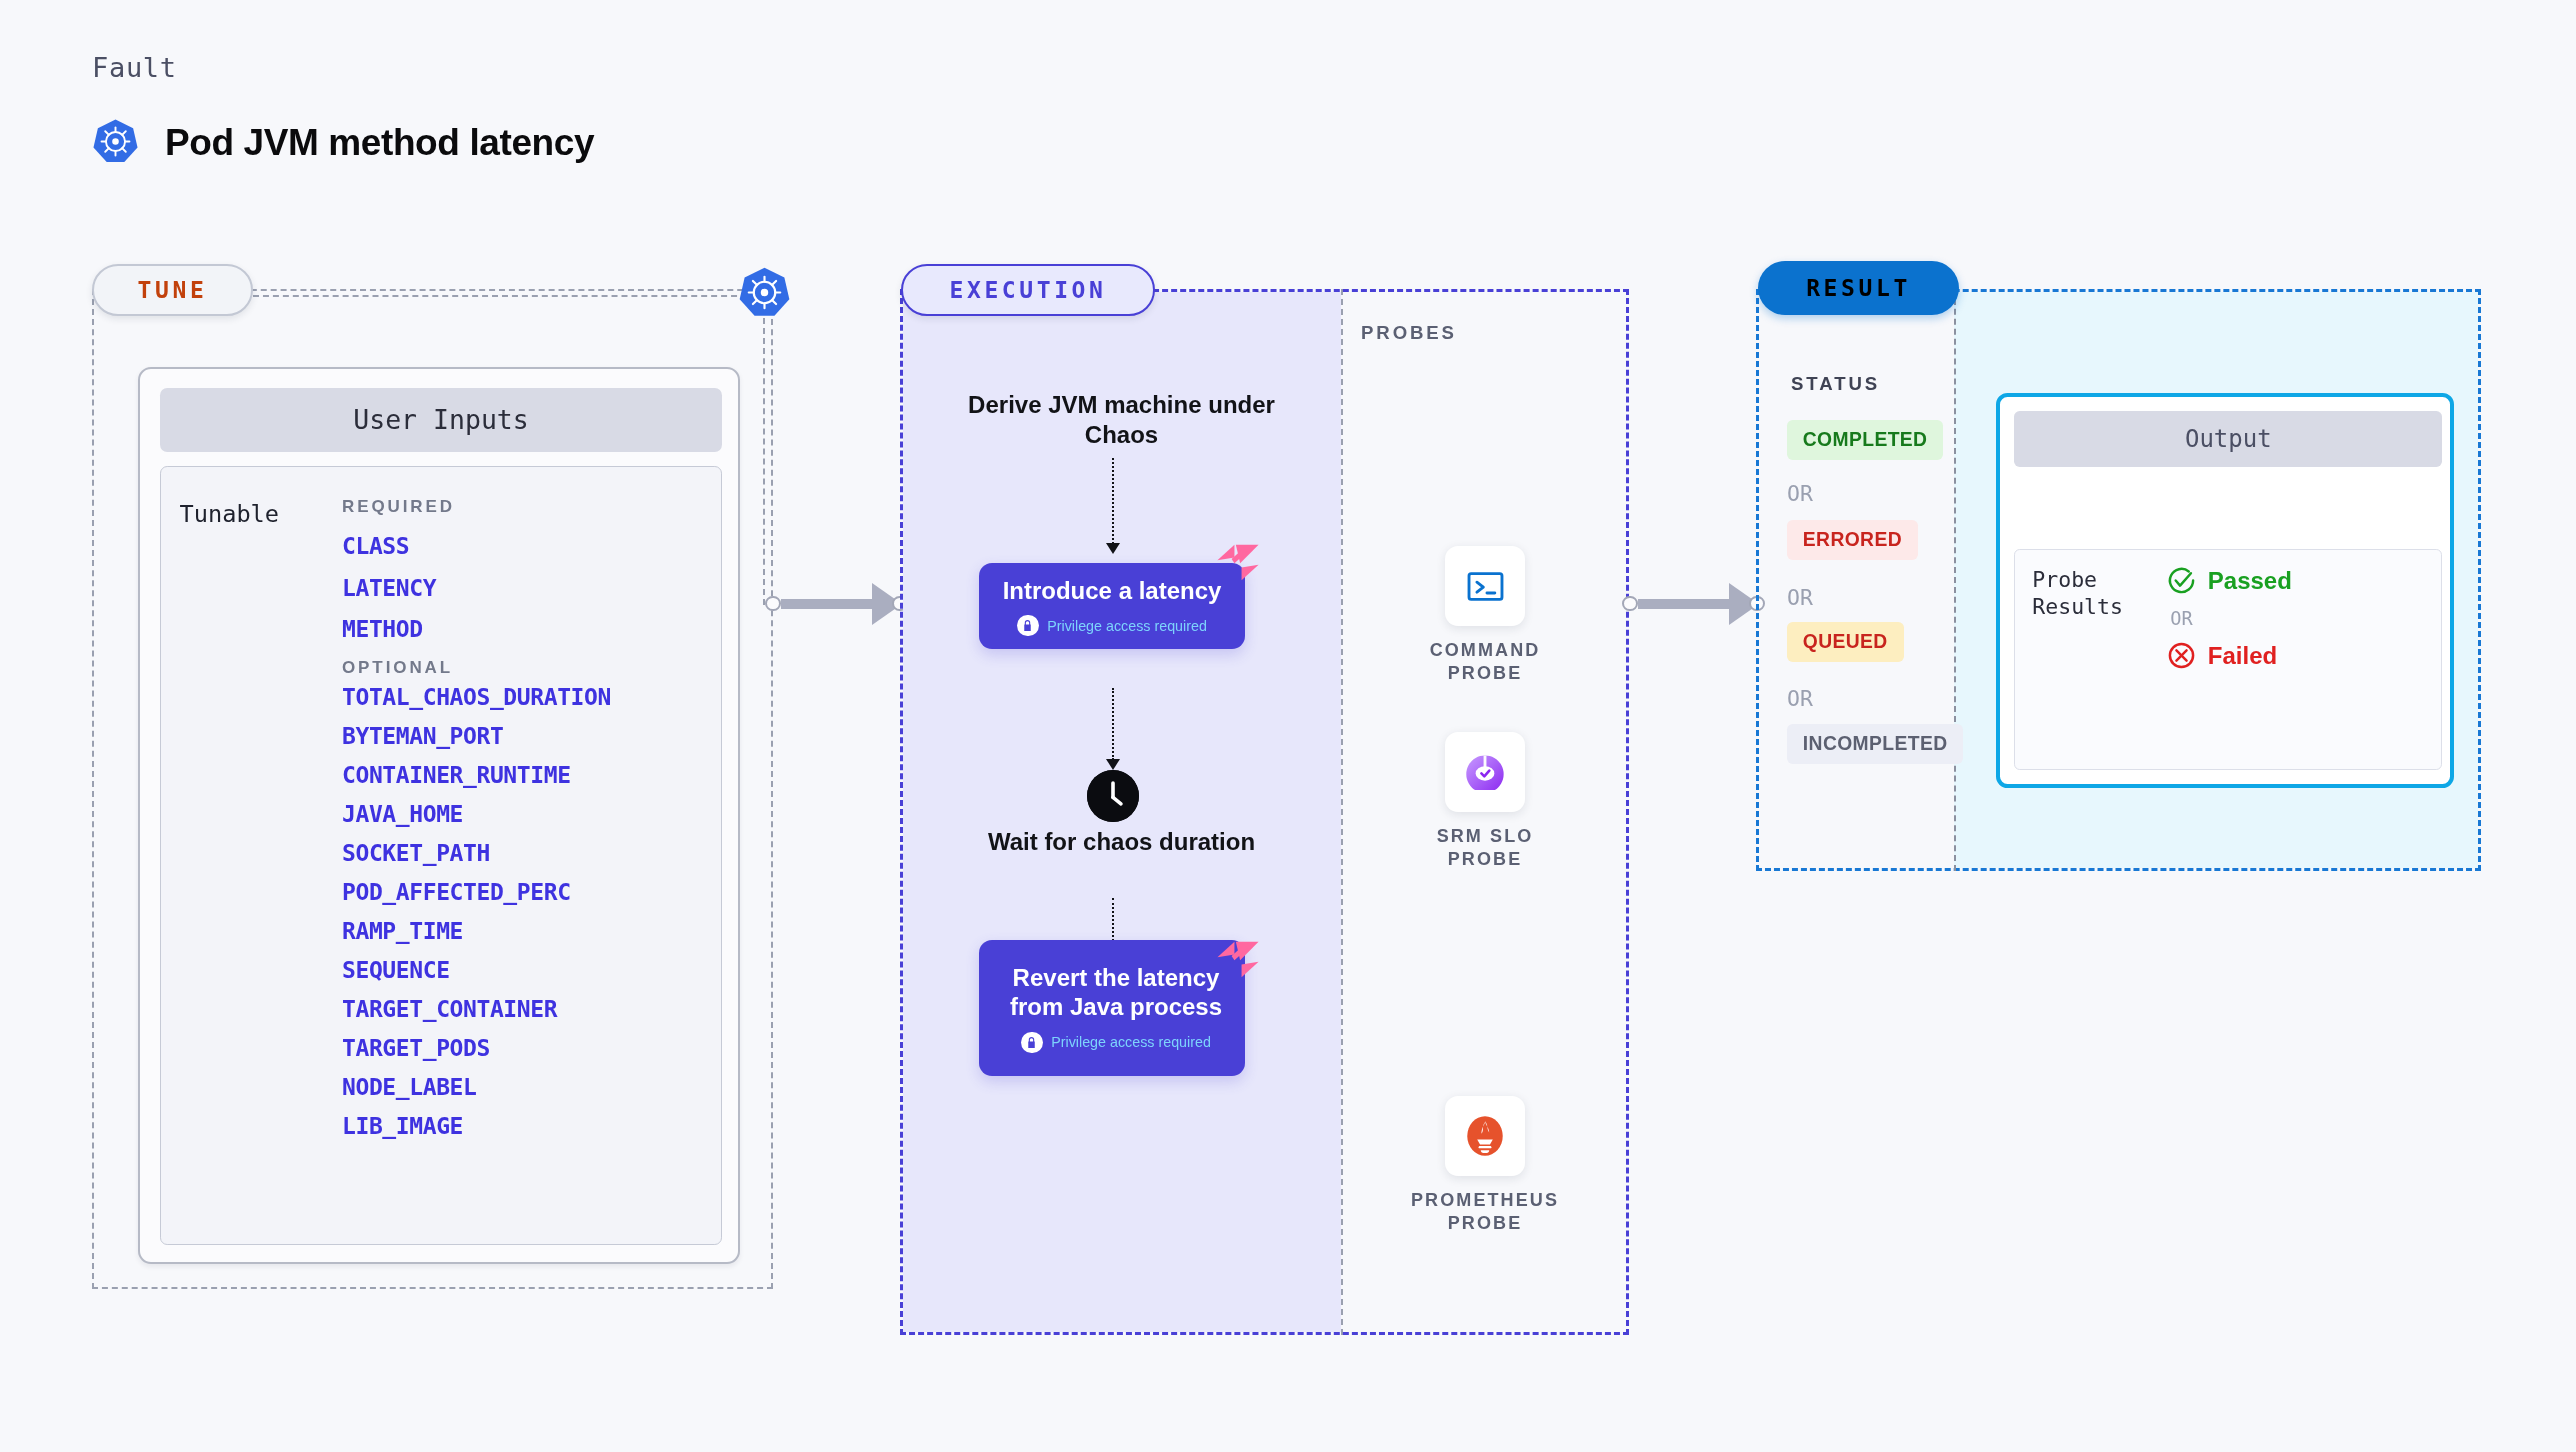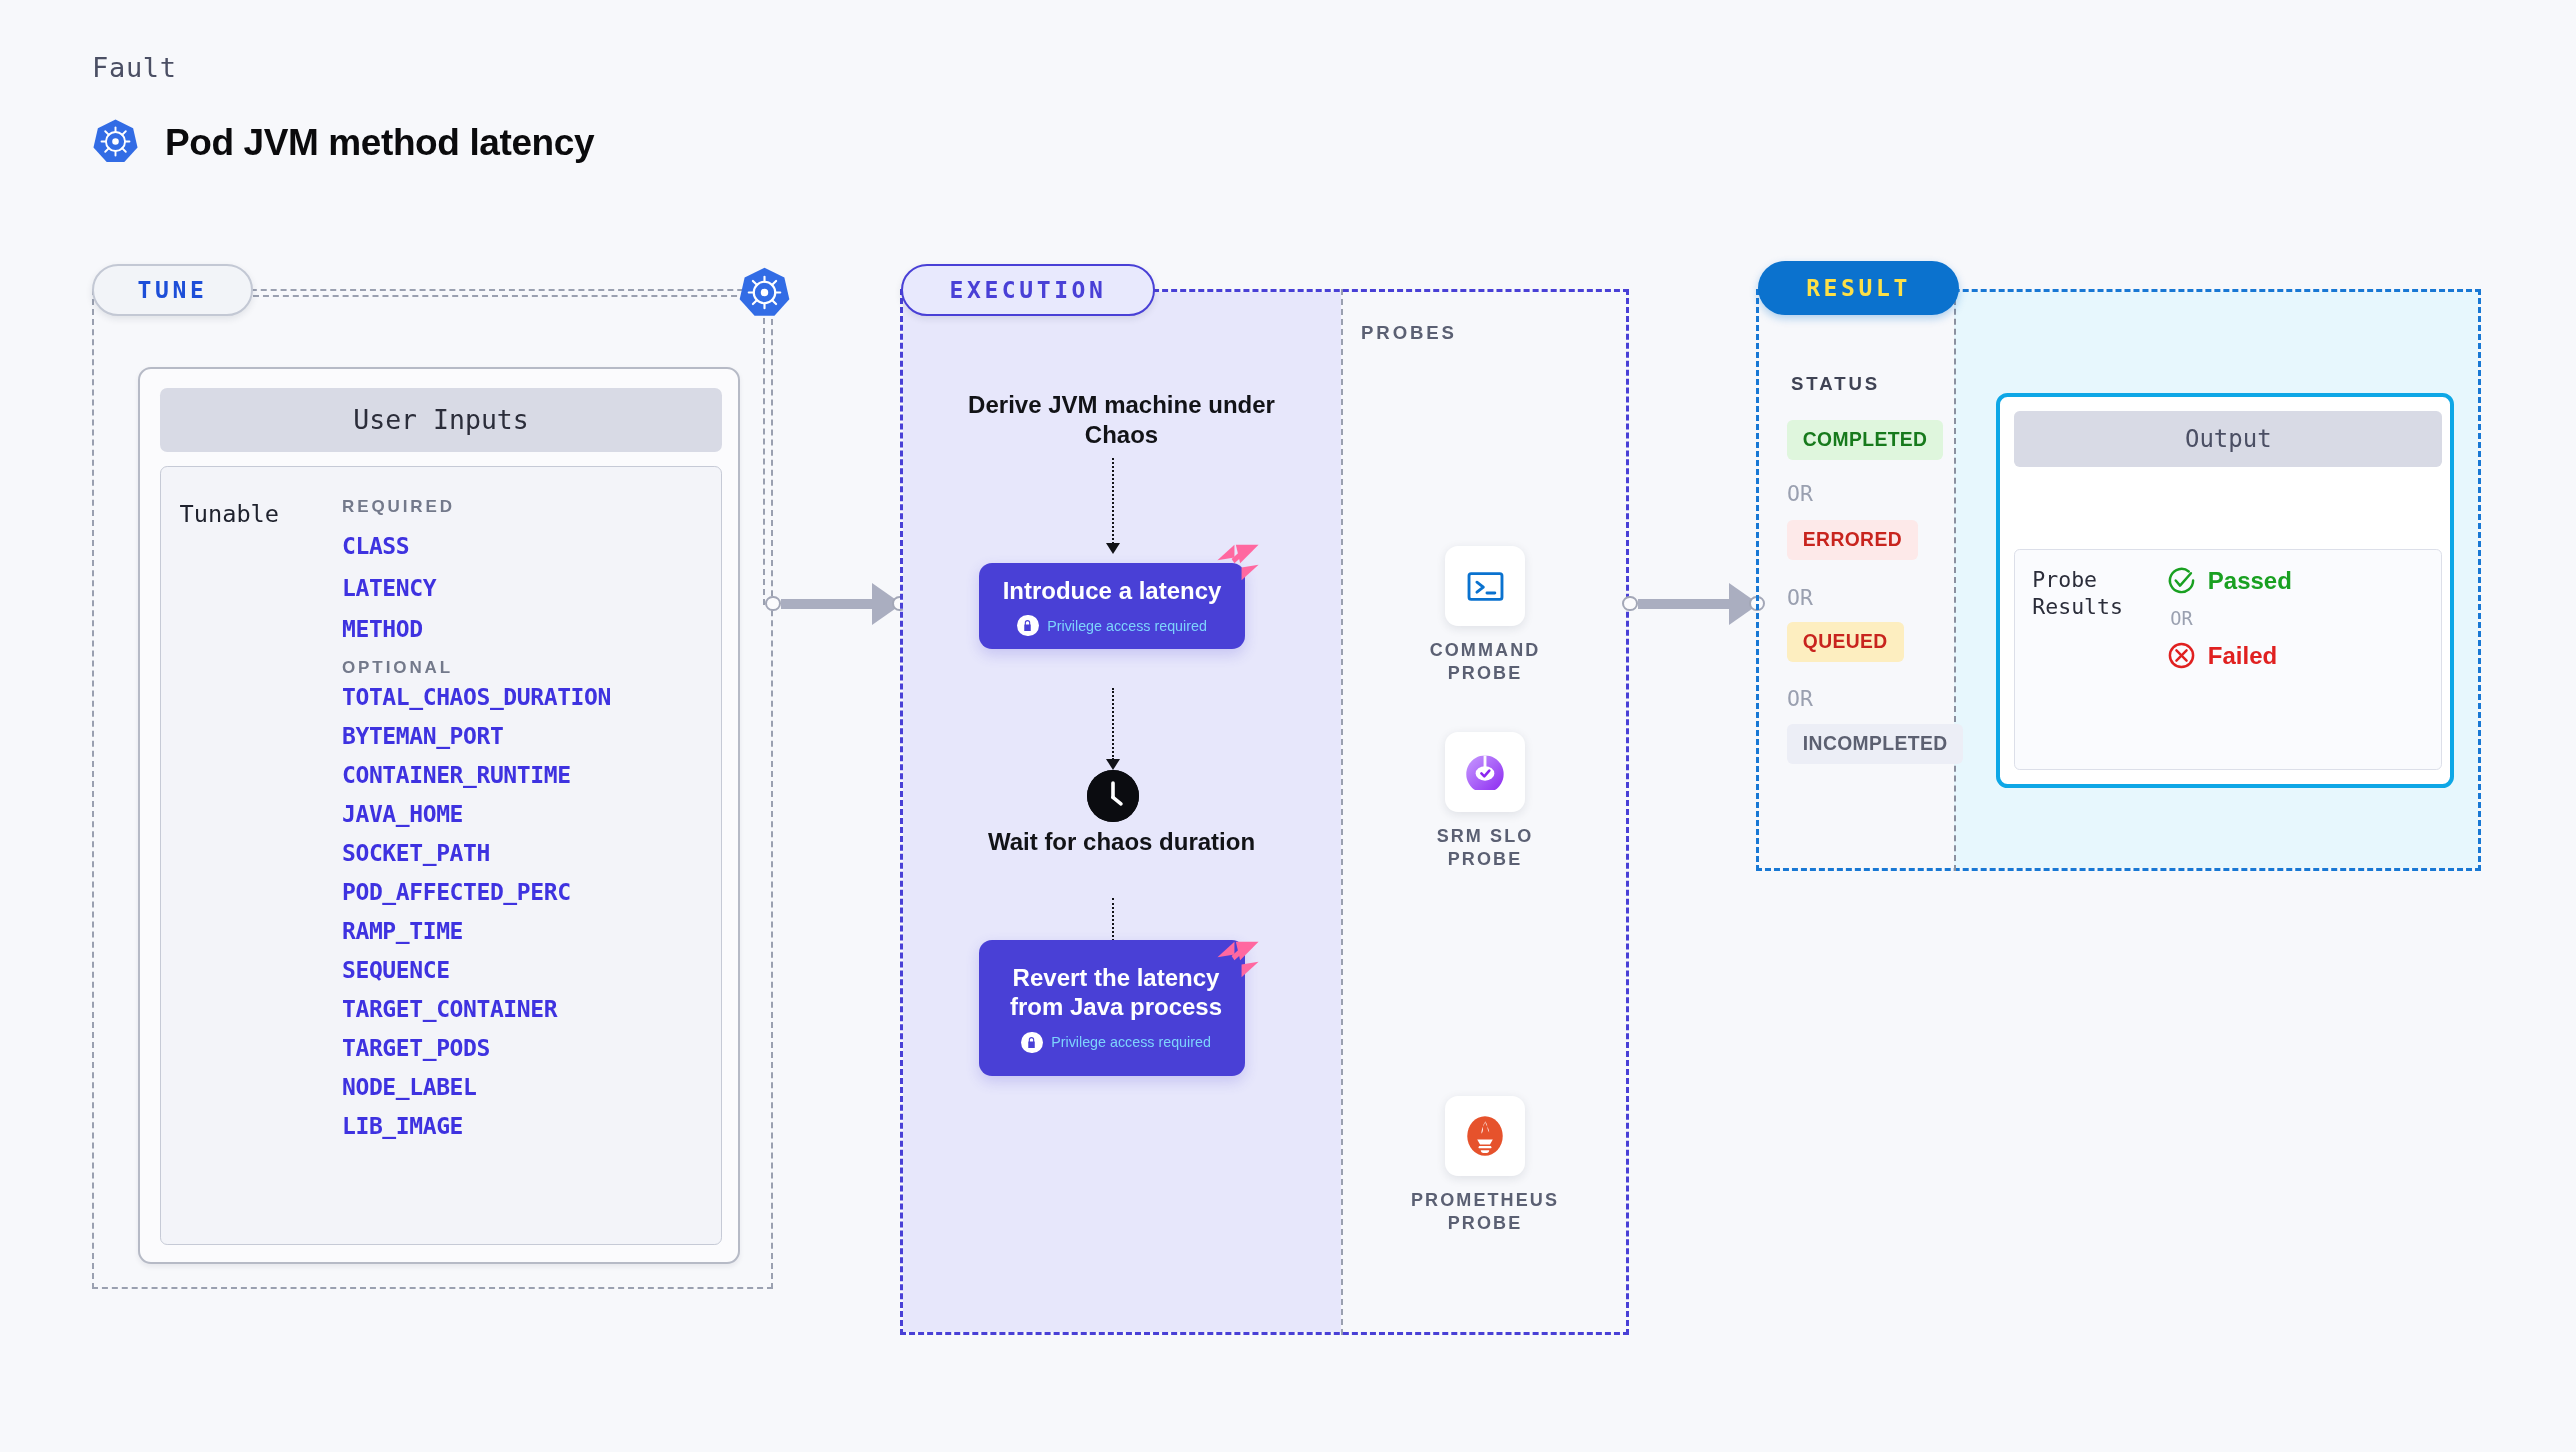--- a/index.html
+++ b/index.html
@@ -21,31 +21,31 @@
   .title-text { font-size: 37px; font-weight: 700; color: #0b0b0d; letter-spacing: -0.4px; }
 
   
   .panel-pill {
     position: absolute; display: flex; align-items: center; justify-content: center;
     border-radius: 716px; font-family: "DejaVu Sans Mono", monospace;
     font-weight: 700; letter-spacing: 3.6px; z-index: 6;
   }
   .pill-tune {
     left: 92px; top: 264px; width: 161px; height: 52px;
-    background: #f2f4f8; border: 2.1px solid #c3c8d4; color: #1d4ed8;
+    background: #f2f4f8; border: 2.1px solid #c3c8d4; color: #c2410c;
     font-size: 23px; box-shadow: 0 2.9px 7.2px rgba(30,35,60,.10);
   }
   .pill-exec {
     left: 901px; top: 264px; width: 254px; height: 52px;
     background: #e8e9fd; border: 2.9px solid #4940d6; color: #4940d6;
     font-size: 23px; box-shadow: 0 2.9px 7.2px rgba(30,35,60,.10);
   }
   .pill-result {
     left: 1758px; top: 261px; width: 201px; height: 54px;
-    background: #0b72ce; border: none; color: #fde047;
+    background: #0b72ce; border: none; color: #000000;
     font-size: 23px; box-shadow: 0 3.6px 8.6px rgba(11,114,206,.30);
   }
 
   .dash-box { position: absolute; }
 
   
   .tune-box {
     left: 92px; top: 289px; width: 681px; height: 1000px;
     border: 2.1px dashed #9aa0b0; background: transparent;
   }

